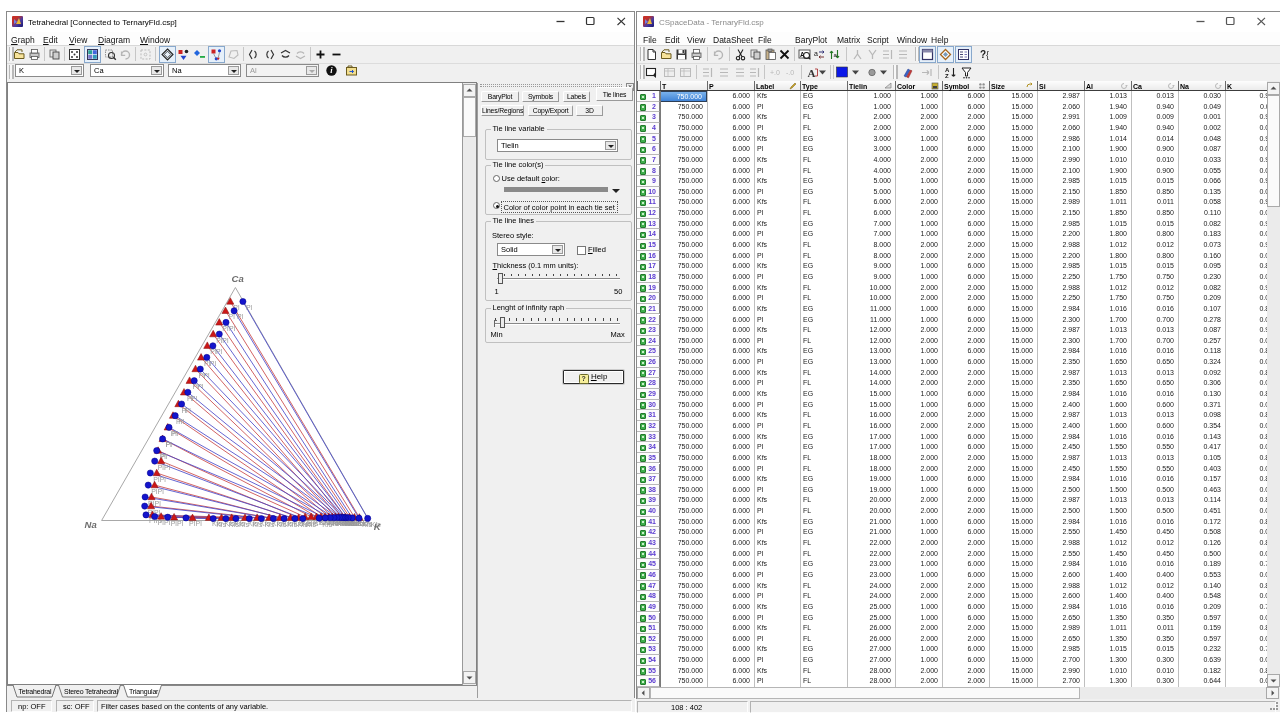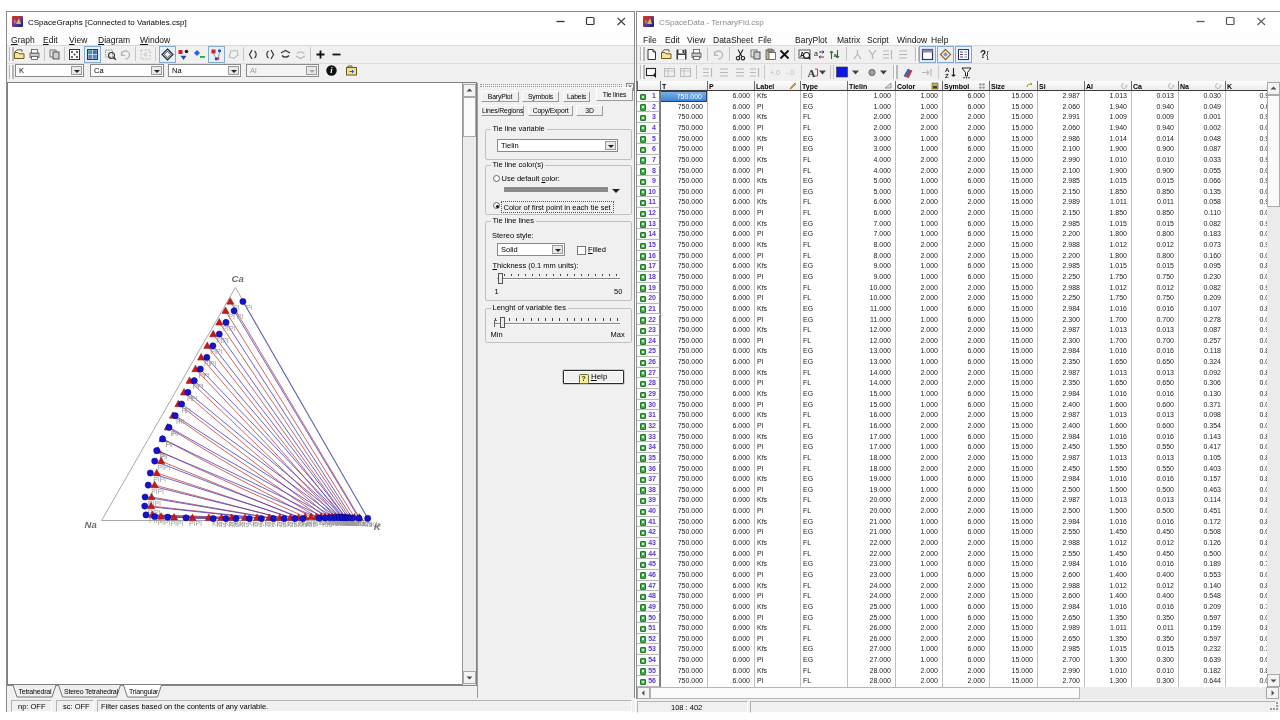--- a/index.html
+++ b/index.html
@@ -25,21 +25,21 @@
 .scell{position:absolute;height:12px;border:1px solid #b3b3b3;border-bottom-color:#fdfdfd;border-right-color:#fdfdfd;box-sizing:border-box;font-size:7.5px;line-height:11px;color:#000}
 </style></head><body>
 <div class="win" style="left:6px;top:11px;width:629px;height:701px">
     <div class="ttl"></div>
     <div style="position:absolute;left:5px;top:4px;width:11px;height:11px;background:linear-gradient(135deg,#c43028 30%,#4a3ba0 60%,#1a1670 100%);border-radius:1px">
       <svg width="11" height="11">
         <path d="M4 8 L7 2 L9 8 Z" fill="#e8b838"></path>
         <path d="M2 3 L5 6 L2 8 Z" fill="#7080e0"></path>
       </svg>
     </div>
-    <div class="ttxt" style="left:21px">CSpaceGraphs [Connected to Variables.csp]</div>
+    <div class="ttxt" style="left:21px">Tetrahedral [Connected to TernaryFld.csp]</div>
     <svg width="92" height="12" viewBox="0 0 92 12" style="position:absolute;left:539px;top:3px">
       <line x1="10.5" y1="6.5" x2="18.5" y2="6.5" stroke="#333" stroke-width="1.3"></line>
       <rect x="40.5" y="2.5" width="7.5" height="7" fill="none" stroke="#333" stroke-width="1.2" rx="1"></rect>
       <path d="M71.5 2.8 L79 10 M79 2.8 L71.5 10" stroke="#333" stroke-width="1.1" fill="none"></path>
     </svg>
     <div class="mbar" style="top:20px;height:13px">
       <div class="mitem" style="left:4px"><u>G</u>raph</div>
       <div class="mitem" style="left:36px"><u>E</u>dit</div>
       <div class="mitem" style="left:62px"><u>V</u>iew</div>
       <div class="mitem" style="left:91px"><u>D</u>iagram</div>
@@ -468,21 +468,21 @@
     </div></div>
 <div style="position:absolute;left:484.5px;top:164.5px;width:145.0px;height:48.0px;border:1px solid #c0c0c0;border-radius:2px"></div>
 <div style="position:absolute;left:490.5px;top:160.5px;background:#f0f0f0;padding:0 2px;font-size:7.5px;line-height:8px;color:#000;white-space:nowrap">Tie line color(s)</div>
 <div class="rad" style="left:493px;top:175px"></div>
 <div class="ptxt" style="left:501.5px;top:173.5px">Use default <u>c</u>olor:</div>
 <div style="position:absolute;left:504px;top:187px;width:104px;height:5px;background:#8a8a8a"></div>
 <div style="position:absolute;left:612px;top:188.5px;width:0;height:0;border-left:4px solid transparent;border-right:4px solid transparent;border-top:4.5px solid #222"></div>
 <div class="rad" style="left:493px;top:202px">
     <div class="radin"></div>
   </div>
-<div class="ptxt" style="left:500.5px;top:201px;border:1px dotted #555;padding:0.5px 2px">Color of first point in each tie set</div>
+<div class="ptxt" style="left:500.5px;top:201px;border:1px dotted #555;padding:0.5px 2px">Color of color point in each tie set</div>
 <div style="position:absolute;left:484.5px;top:220.5px;width:145.0px;height:78.0px;border:1px solid #c0c0c0;border-radius:2px"></div>
 <div style="position:absolute;left:490.5px;top:216.5px;background:#f0f0f0;padding:0 2px;font-size:7.5px;line-height:8px;color:#000;white-space:nowrap">Tie line lines</div>
 <div class="ptxt" style="left:492px;top:230.5px">Stereo style:</div>
 <div style="position:absolute;left:497px;top:243px;width:68px;height:13px;background:#fff;border:1px solid #8a8a8a;box-sizing:border-box;font-size:7.5px;color:#000;line-height:11px;padding-left:3px">Solid<div style="position:absolute;right:1px;top:1px;width:11px;height:9px;background:#e8e8e8;border:1px solid #9a9a9a;box-sizing:border-box">
       <div style="position:absolute;left:1.5px;top:2.5px;width:0;height:0;border-left:3px solid transparent;border-right:3px solid transparent;border-top:3.5px solid #222"></div>
     </div></div>
 <div style="position:absolute;left:577px;top:245.5px;width:7px;height:7px;background:#fff;border:1px solid #777"></div>
 <div class="ptxt" style="left:588px;top:245px"><u>F</u>illed</div>
 <div class="ptxt" style="left:492.5px;top:260.5px"><u>T</u>hickness (0.1 mm units):</div>
 <div style="position:absolute;left:497.5px;top:273.5px;width:1px;height:2.5px;background:#444"></div>
@@ -501,21 +501,21 @@
 <div style="position:absolute;left:587.9px;top:273.5px;width:1px;height:2.5px;background:#444"></div>
 <div style="position:absolute;left:594.8px;top:273.5px;width:1px;height:2.5px;background:#444"></div>
 <div style="position:absolute;left:601.8px;top:273.5px;width:1px;height:2.5px;background:#444"></div>
 <div style="position:absolute;left:608.7px;top:273.5px;width:1px;height:2.5px;background:#444"></div>
 <div style="position:absolute;left:615.6px;top:273.5px;width:1px;height:2.5px;background:#444"></div>
 <div style="position:absolute;left:497px;top:278px;width:123px;height:2px;background:#fff;border-top:1px solid #888;box-sizing:border-box"></div>
 <div style="position:absolute;left:497.5px;top:273px;width:5px;height:11px;background:#ececec;border:1px solid #555;box-sizing:border-box"></div>
 <div class="ptxt" style="left:494.5px;top:287px">1</div>
 <div class="ptxt" style="left:614px;top:287px">50</div>
 <div style="position:absolute;left:484.5px;top:307.5px;width:145.0px;height:33.0px;border:1px solid #c0c0c0;border-radius:2px"></div>
-<div style="position:absolute;left:490.5px;top:303.5px;background:#f0f0f0;padding:0 2px;font-size:7.5px;line-height:8px;color:#000;white-space:nowrap">Lenght of variable ties</div>
+<div style="position:absolute;left:490.5px;top:303.5px;background:#f0f0f0;padding:0 2px;font-size:7.5px;line-height:8px;color:#000;white-space:nowrap">Lenght of infinity raph</div>
 <div style="position:absolute;left:494.5px;top:318px;width:1px;height:2.5px;background:#444"></div>
 <div style="position:absolute;left:501.7px;top:318px;width:1px;height:2.5px;background:#444"></div>
 <div style="position:absolute;left:508.9px;top:318px;width:1px;height:2.5px;background:#444"></div>
 <div style="position:absolute;left:516.1px;top:318px;width:1px;height:2.5px;background:#444"></div>
 <div style="position:absolute;left:523.3px;top:318px;width:1px;height:2.5px;background:#444"></div>
 <div style="position:absolute;left:530.5px;top:318px;width:1px;height:2.5px;background:#444"></div>
 <div style="position:absolute;left:537.7px;top:318px;width:1px;height:2.5px;background:#444"></div>
 <div style="position:absolute;left:544.9px;top:318px;width:1px;height:2.5px;background:#444"></div>
 <div style="position:absolute;left:552.1px;top:318px;width:1px;height:2.5px;background:#444"></div>
 <div style="position:absolute;left:559.3px;top:318px;width:1px;height:2.5px;background:#444"></div>

